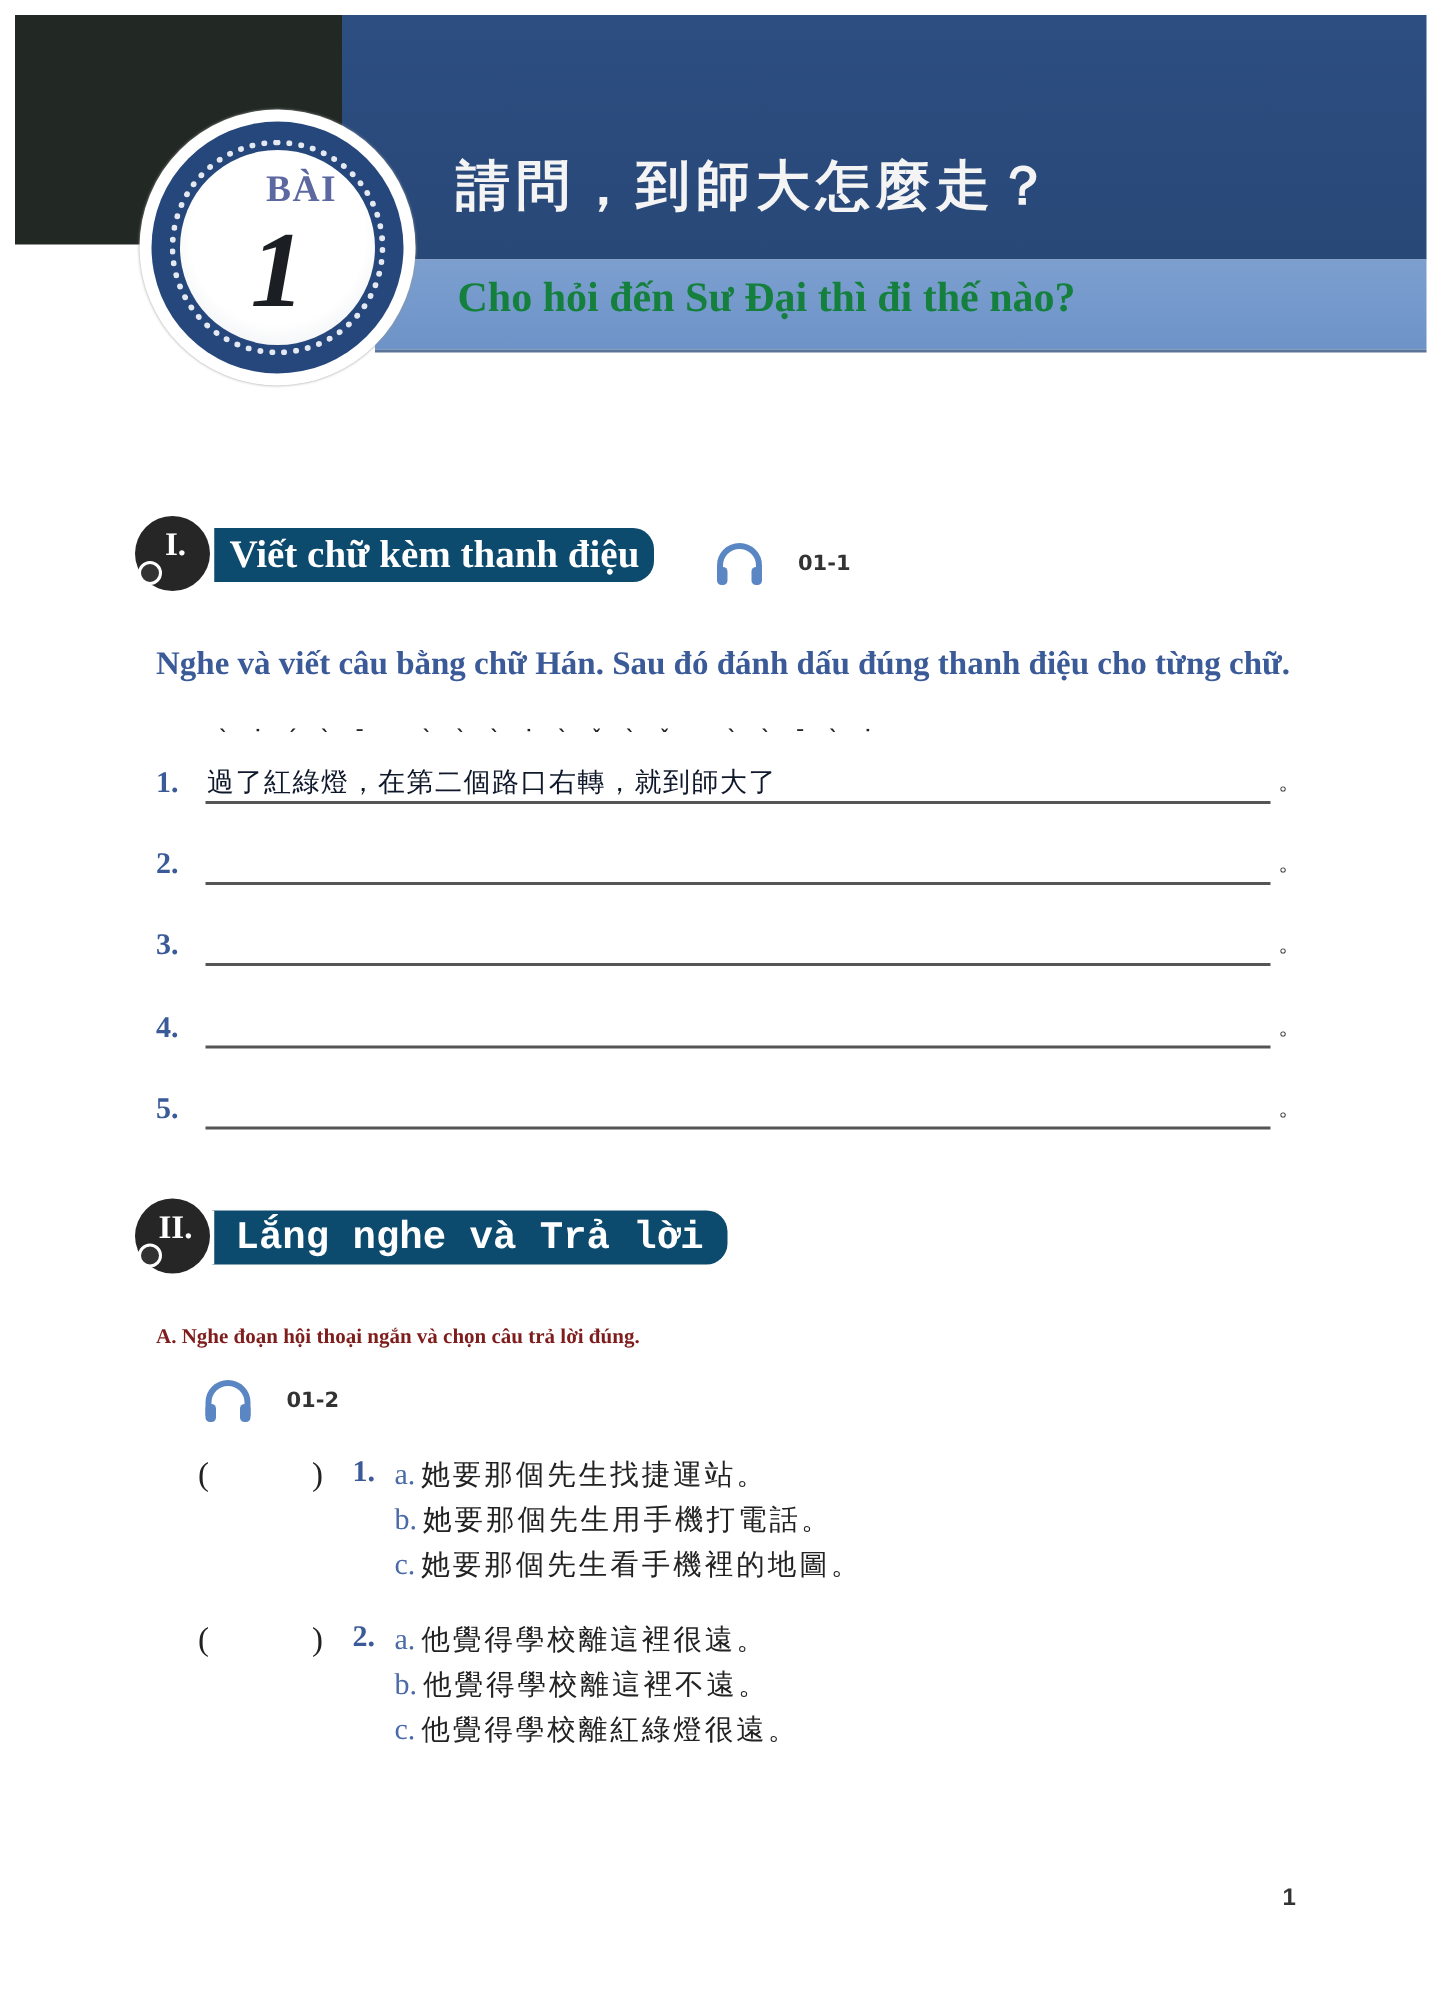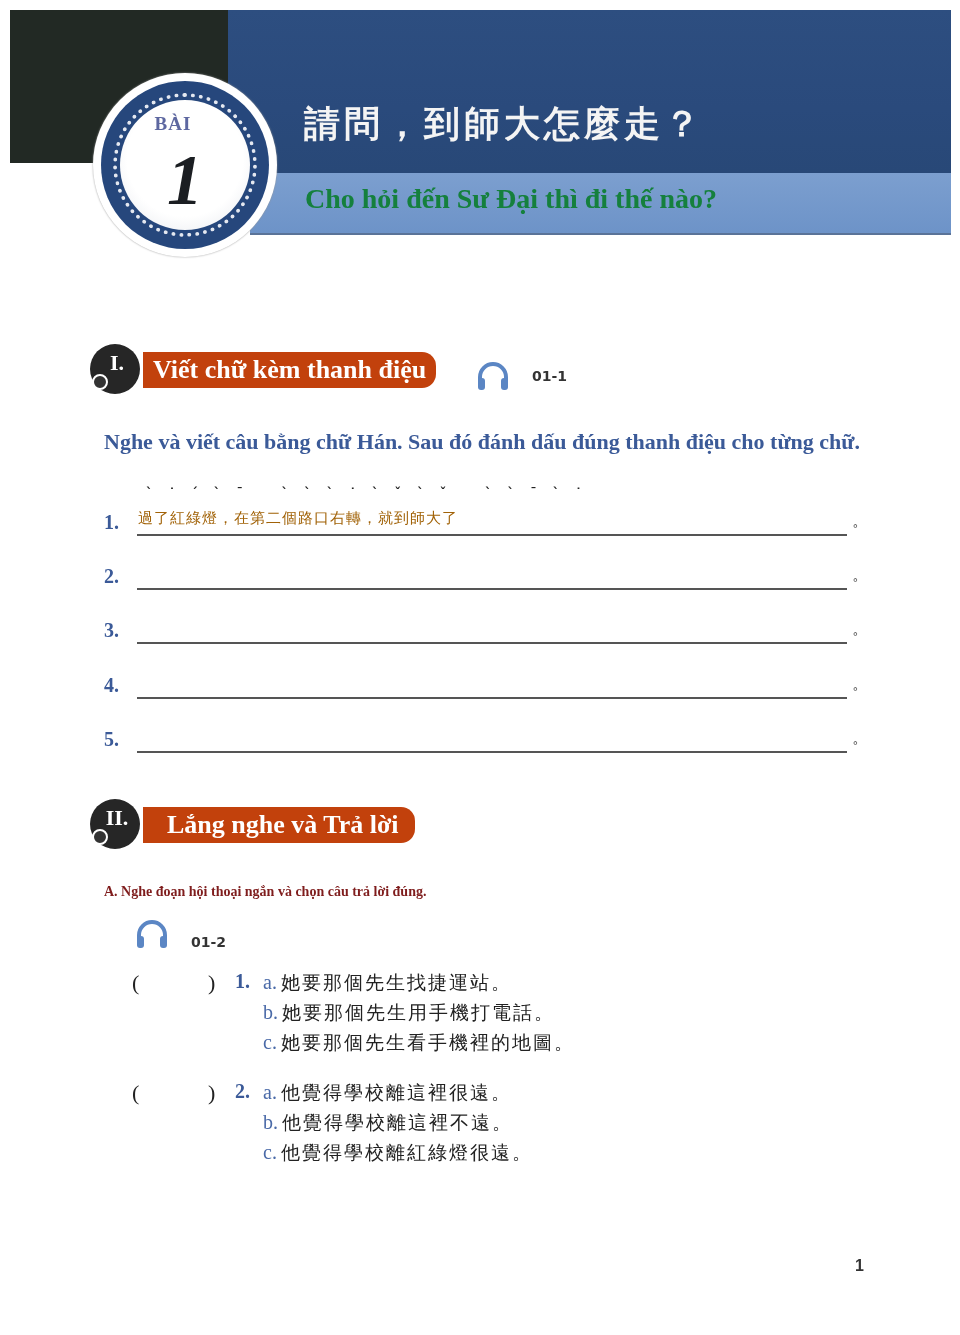--- a/index.html
+++ b/index.html
@@ -17,49 +17,49 @@
     .hdr-subtitle { position: absolute; left: 305px; top: 183px; color: #15803d; font-size: 28px; font-weight: bold; }
 
     .badge-outer { position: absolute; left: 93px; top: 73px; width: 184px; height: 184px; border-radius: 50%;
       background: #ffffff; box-shadow: 0 0 2px #999; }
     .badge-ring { position: absolute; left: 101px; top: 81px; width: 168px; height: 168px; border-radius: 50%;
       background: #26477c; }
     .badge-teeth { position: absolute; left: 113px; top: 93px; width: 144px; height: 144px; border-radius: 50%;
       border: 4px dotted #e4e8f0; }
     .badge-inner { position: absolute; left: 120px; top: 100px; width: 130px; height: 130px; border-radius: 50%;
       background: radial-gradient(circle at 50% 45%, #ffffff 60%, #e3e6ec 100%); }
-    .badge-bai { position: absolute; left: 108px; top: 113px; width: 130px; text-align: center; color: #5d67a0;
-      font-size: 19px; font-weight: bold; letter-spacing: 1px; }
+    .badge-bai { position: absolute; left: 136px; top: 113px; width: 130px; text-align: center; color: #5d67a0;
+      font-size: 25px; font-weight: bold; letter-spacing: 1px; }
     .badge-num { position: absolute; left: 120px; top: 140px; width: 130px; text-align: center; color: #1b1e22;
       font-size: 72px; font-weight: bold; font-style: italic; line-height: 80px; }
 
     
     .sec { position: absolute; left: 90px; height: 50px; }
     .sec-circle { position: absolute; left: 0; top: 0; width: 50px; height: 50px; border-radius: 50%; background: #262626; }
     .sec-dot { position: absolute; left: 2px; top: 30px; width: 16px; height: 16px; border-radius: 50%;
       background: #333; border: 2px solid #fff; }
     .sec-num { position: absolute; left: 6px; top: 6px; width: 42px; text-align: center; color: #fff;
       font-size: 22px; font-weight: bold; }
-    .sec-bar { position: absolute; left: 50px; top: 8px; height: 36px; background: #c2410c;
+    .sec-bar { position: absolute; left: 50px; top: 8px; height: 36px; background: #0c4a6e;
       border-radius: 0 14px 14px 0; color: #fff; font-size: 26px; font-weight: bold; padding: 0 10px 0 10px;
       line-height: 36px; white-space: nowrap; border-left: 3px solid #fff; }
 
     .audio { position: absolute; display: flex; align-items: center; gap: 22px; }
     .audio svg { width: 34px; height: 32px; }
     .audio-label { font-family: "DejaVu Sans", sans-serif; font-weight: bold; font-size: 14px; color: #333; }
 
     
     .instr { position: absolute; left: 104px; top: 426px; width: 760px; color: #3b5a98; font-size: 22px;
       font-weight: bold; line-height: 32px; }
     .row { position: absolute; left: 104px; width: 760px; height: 30px; }
     .row-num { position: absolute; left: 0; top: 4px; color: #3b5a98; font-size: 20px; font-weight: bold; }
     .row-line { position: absolute; left: 33px; top: 27px; width: 710px; height: 2px; background: #555; }
     .row-period { position: absolute; left: 748px; top: 4px; font-size: 16px; color: #333; }
-    .row-text { position: absolute; left: 34px; top: 2px; font-family: Liberation Serif, serif; font-size: 15px;
-      color: #a16207; letter-spacing: 1px; white-space: nowrap; }
+    .row-text { position: absolute; left: 34px; top: 2px; font-family: Liberation Serif, serif; font-size: 18px;
+      color: #0f172a; letter-spacing: 1px; white-space: nowrap; }
     .tones { position: absolute; left: 34px; top: -22px; display: flex; }
     .tones span { display: inline-block; width: 22.6px; text-align: center; font-family: "DejaVu Sans", sans-serif;
       font-size: 13px; font-weight: bold; color: #222; }
 
     
     .subq { position: absolute; left: 104px; top: 884px; color: #7f1d1d; font-size: 14px; font-weight: bold; }
     .mc { position: absolute; left: 132px; }
     .mc-paren { position: absolute; top: 0; font-size: 22px; color: #222; }
     .mc-num { position: absolute; left: 103px; top: 0; font-size: 20px; font-weight: bold; color: #3b5a98; }
     .mc-opt { position: absolute; left: 131px; font-family: "DejaVu Serif", serif; font-size: 19px;
@@ -157,26 +157,26 @@
   <div class="row-num">5.</div>
   <div class="row-text"></div>
   <div class="row-line"></div>
   <div class="row-period">。</div>
 </div>
 
 <div class="sec" style="top:799px;">
   <div class="sec-circle"></div>
   <div class="sec-dot"></div>
   <div class="sec-num">II.</div>
-  <div class="sec-bar" style="padding-left:24px; padding-right:16px;">Lắng nghe và Trả lời</div>
+  <div class="sec-bar" style="padding-left:14px; padding-right:16px;font-family:Liberation Mono, monospace;">Lắng nghe và Trả lời</div>
 </div>
 
 <div class="subq">A. Nghe đoạn hội thoại ngắn và chọn câu trả lời đúng.</div>
 
-<div class="audio" style="left:135px; top:918px;align-items:flex-end;">
+<div class="audio" style="left:135px; top:918px;">
   <svg viewBox="0 0 34 32">
     <path d="M4 26 V17 A13 13 0 0 1 30 17 V26" fill="none" stroke="#5b86c4" stroke-width="4"></path>
     <rect x="2" y="18" width="7" height="12" rx="3" fill="#5b86c4"></rect>
     <rect x="25" y="18" width="7" height="12" rx="3" fill="#5b86c4"></rect>
   </svg>
   <span class="audio-label">01-2</span>
 </div>
 
 <div class="mc" style="top:970px;">
   <span class="mc-paren" style="left:0;">(</span>

